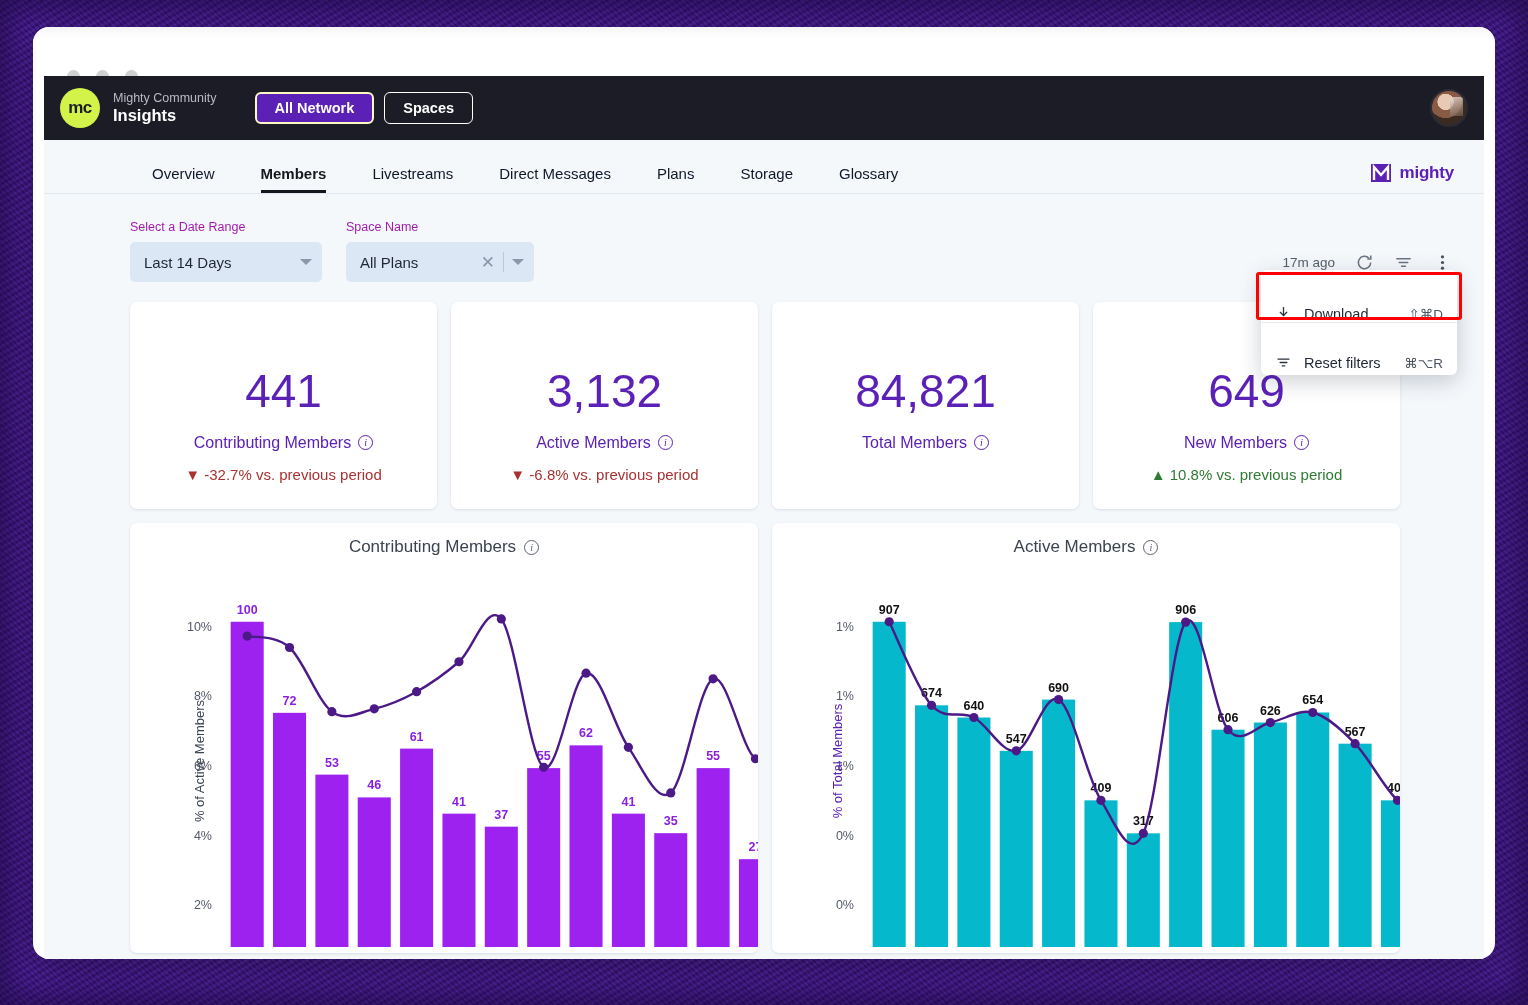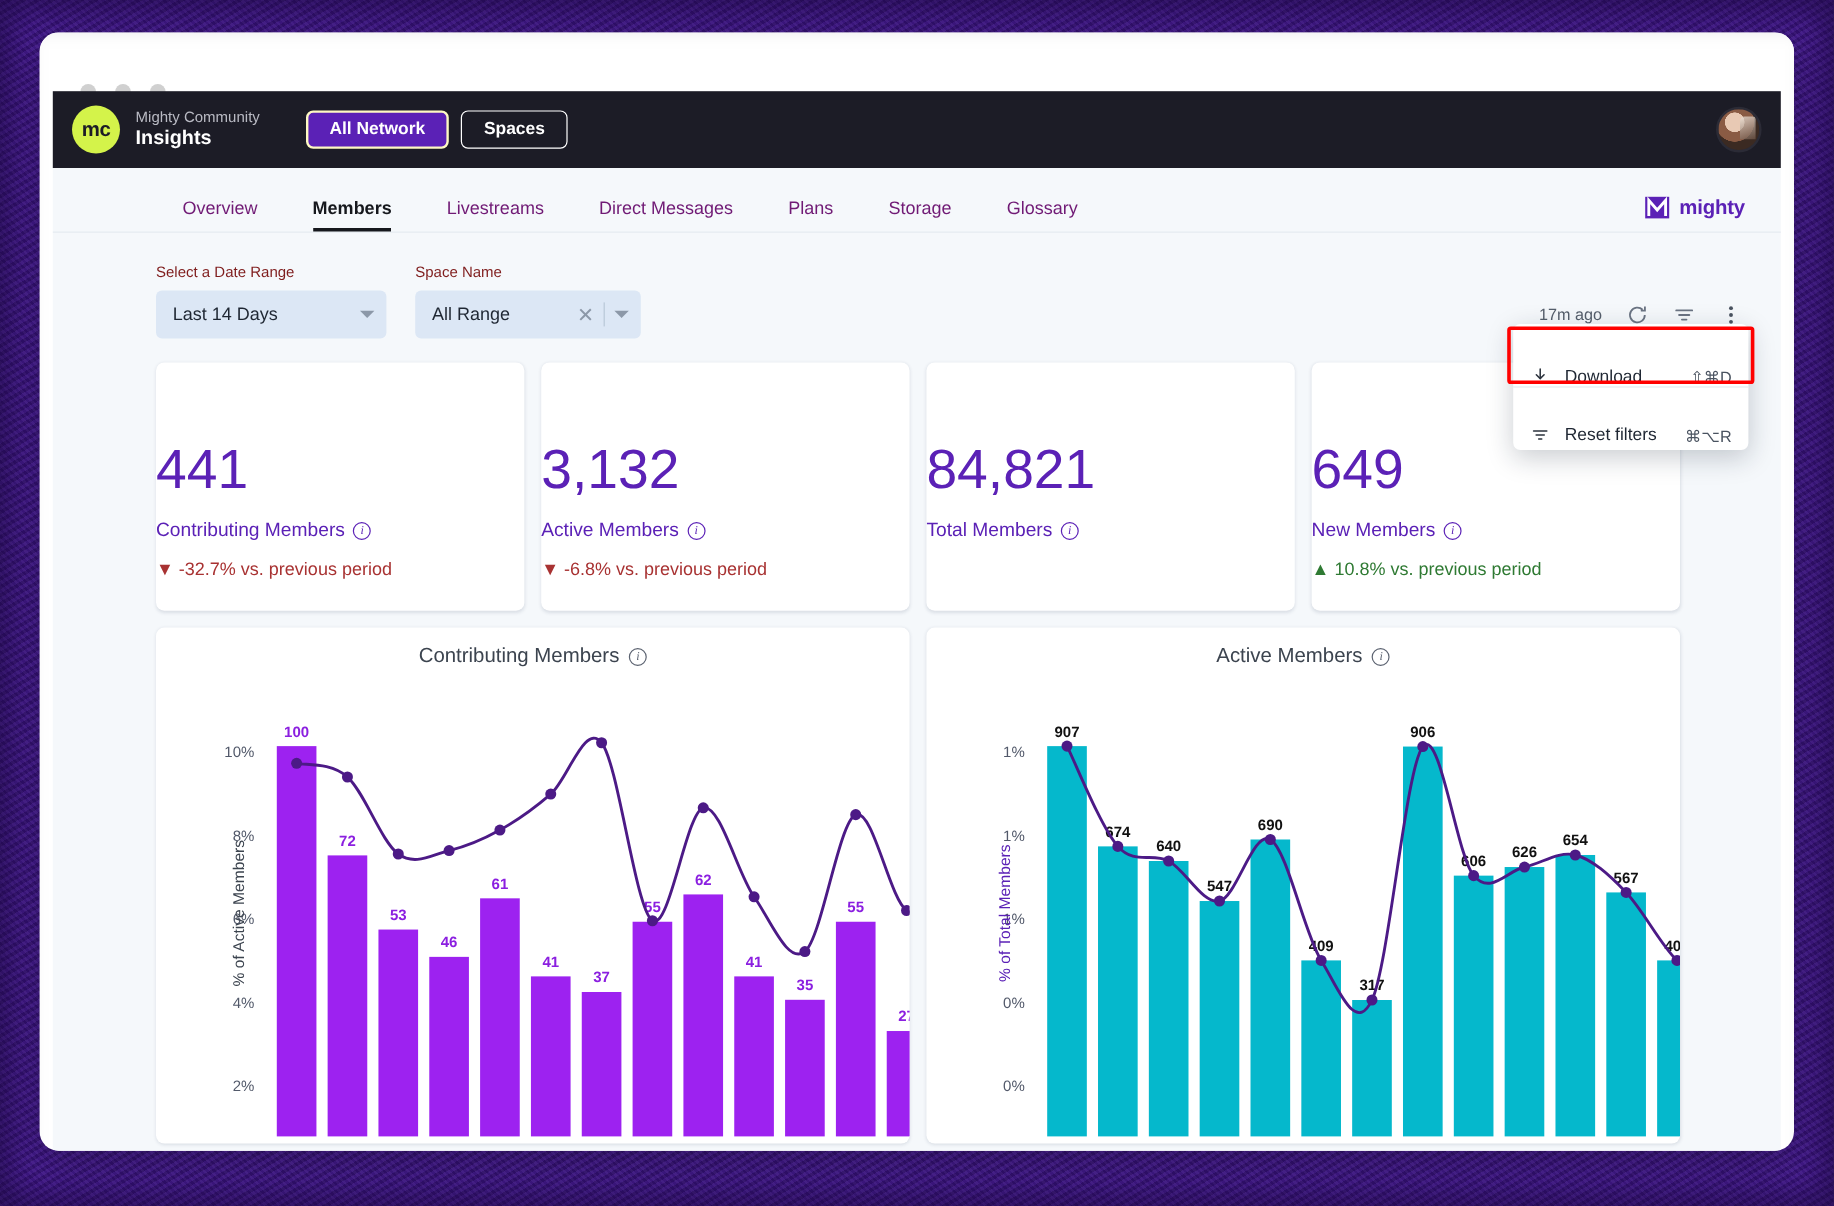--- a/index.html
+++ b/index.html
@@ -64,40 +64,40 @@
     background: linear-gradient(160deg,#f0e6dc,#6b5244); border-radius: 4px 2px 0 0; opacity: .75;
   }
 
   
   #tabbar {
     position: absolute; left: 11px; top: 113px; width: 1440px; height: 54px;
     background: #f5f8fb; display: flex; align-items: flex-end; padding-left: 108px;
     border-bottom: 1px solid #e2e8ef;
   }
   .tab {
-    font-size: 15px; color: #701a75; padding: 0 0 11px 0; margin-right: 46px;
+    font-size: 15px; color: #0f172a; padding: 0 0 11px 0; margin-right: 46px;
     cursor: pointer; white-space: nowrap;
   }
   .tab.active { color: #16181d; font-weight: 700; box-shadow: inset 0 -3px 0 0 #16181d; }
   #mighty-logo {
     margin-left: auto; margin-right: 30px; margin-bottom: 9px;
     display: flex; align-items: center; gap: 7px;
   }
   #mighty-logo .word { font-size: 17px; font-weight: 700; color: #5b21b6; letter-spacing: -.2px; }
 
   
   #content {
     position: absolute; left: 11px; top: 167px; width: 1440px; height: 784px;
     background: #f5f8fb; padding: 26px 0 0 0; overflow: hidden;
   }
 
   
   #filters { display: flex; align-items: flex-end; padding: 0 32px 0 86px; position: relative; }
   .fgroup { margin-right: 24px; }
-  .flabel { font-size: 12.5px; color: #7f1d1d; margin-bottom: 8px; }
+  .flabel { font-size: 12.5px; color: #a21caf; margin-bottom: 8px; }
   .fcontrol {
     height: 40px; background: #dce7f5; border-radius: 5px;
     display: flex; align-items: center; padding: 0 10px 0 14px;
     font-size: 15px; color: #1f2733; cursor: pointer;
   }
   #date-control { width: 192px; justify-content: space-between; }
   #space-control { width: 188px; justify-content: space-between; }
   .caret { width: 0; height: 0; border-left: 6px solid transparent; border-right: 6px solid transparent; border-top: 6px solid #8c98a8; }
   .xmark { color: #8c98a8; font-size: 17px; line-height: 1; margin-right: 6px; }
   .vsep { width: 1px; height: 20px; background: #b9c7d8; margin: 0 8px 0 2px; }
@@ -122,21 +122,21 @@
   #menu-download-highlight {
     position: absolute; left: -5px; right: -5px; top: 2px; height: 48px;
     border: 3px solid #ff0000; border-radius: 3px; pointer-events: none;
   }
 
   
   #kpis { display: flex; gap: 14px; padding: 20px 84px 0 86px; }
   .kpi {
     flex: 1; height: 207px; background: #ffffff; border-radius: 7px;
     box-shadow: 0 1px 3px rgba(25,40,70,.12);
-    display: flex; flex-direction: column; justify-content: center;
+    display: flex; flex-direction: column; align-items: center; justify-content: center;
     position: relative;
   }
   .kpi .num { font-size: 46px; color: #5b21b6; font-weight: 400; line-height: 1; margin-top: 8px; }
   .kpi .lbl { font-size: 16px; color: #5b21b6; margin-top: 20px; display: flex; align-items: center; gap: 7px; }
   .kpi .delta { font-size: 15px; position: absolute; bottom: 26px; margin-top: 20px; }
   .delta.down { color: #a83232; }
   .delta.up { color: #2f7a33; }
 
   
   #charts { display: flex; gap: 14px; padding: 14px 84px 0 86px; }
@@ -212,21 +212,21 @@
         <div class="fgroup">
           <div class="flabel">Select a Date Range</div>
           <div class="fcontrol" id="date-control">
             <span>Last 14 Days</span>
             <span class="caret"></span>
           </div>
         </div>
         <div class="fgroup">
           <div class="flabel">Space Name</div>
           <div class="fcontrol" id="space-control">
-            <span>All Range</span>
+            <span>All Plans</span>
             <span style="display:flex;align-items:center;">
               <span class="xmark">✕</span>
               <span class="vsep"></span>
               <span class="caret"></span>
             </span>
           </div>
         </div>
 
         <div id="toolbar">
           <span id="ago">17m ago</span>

